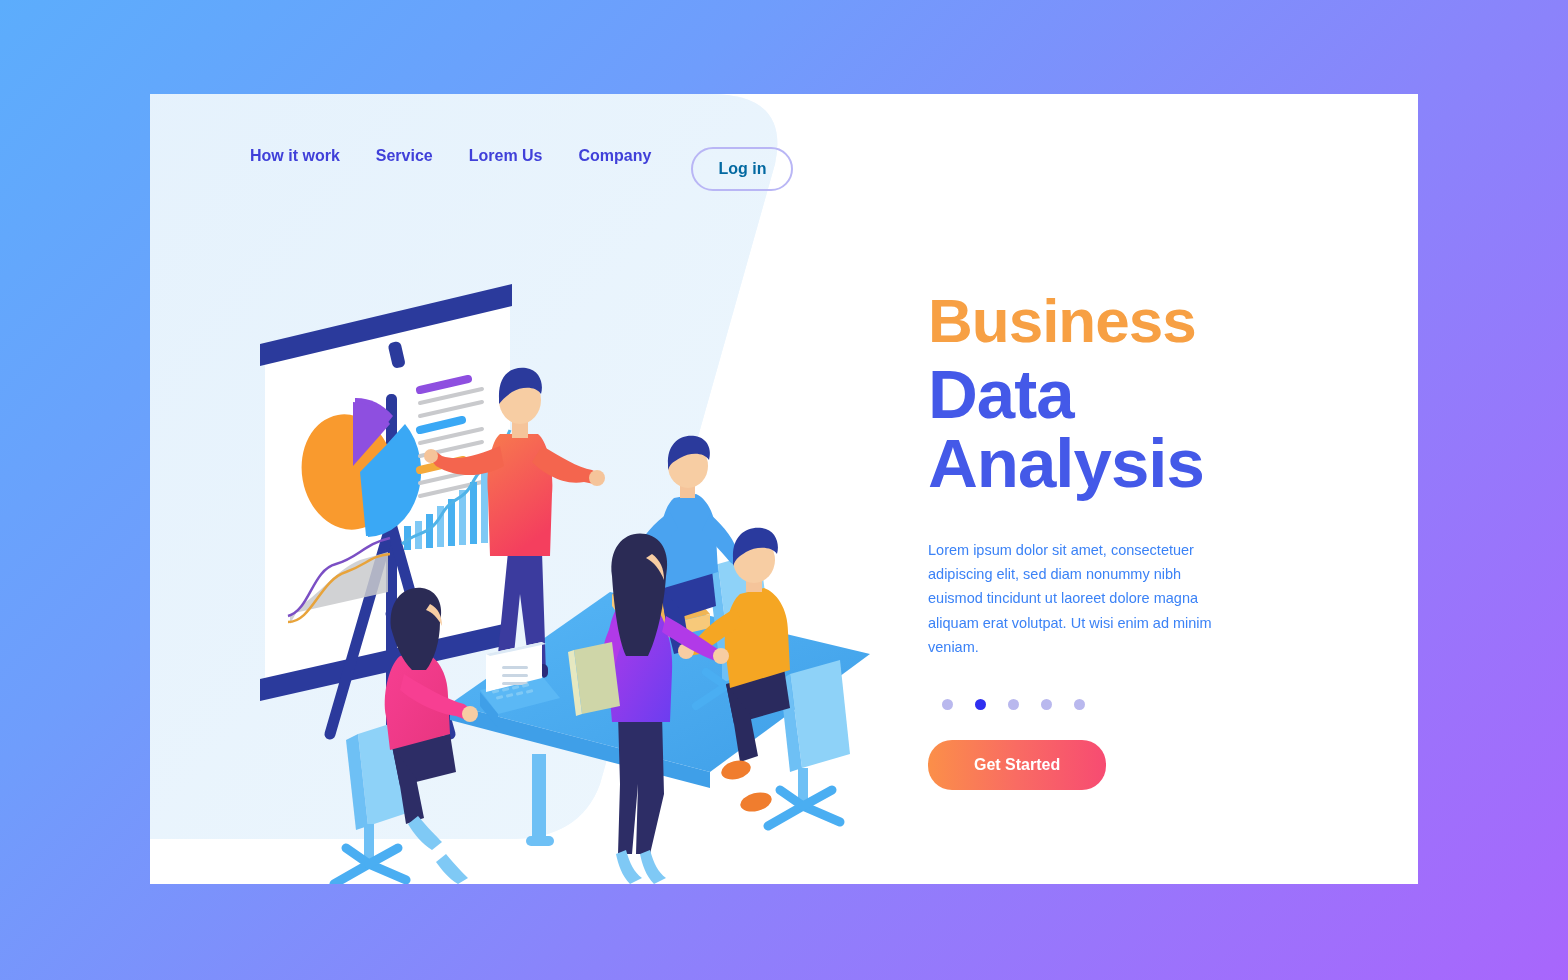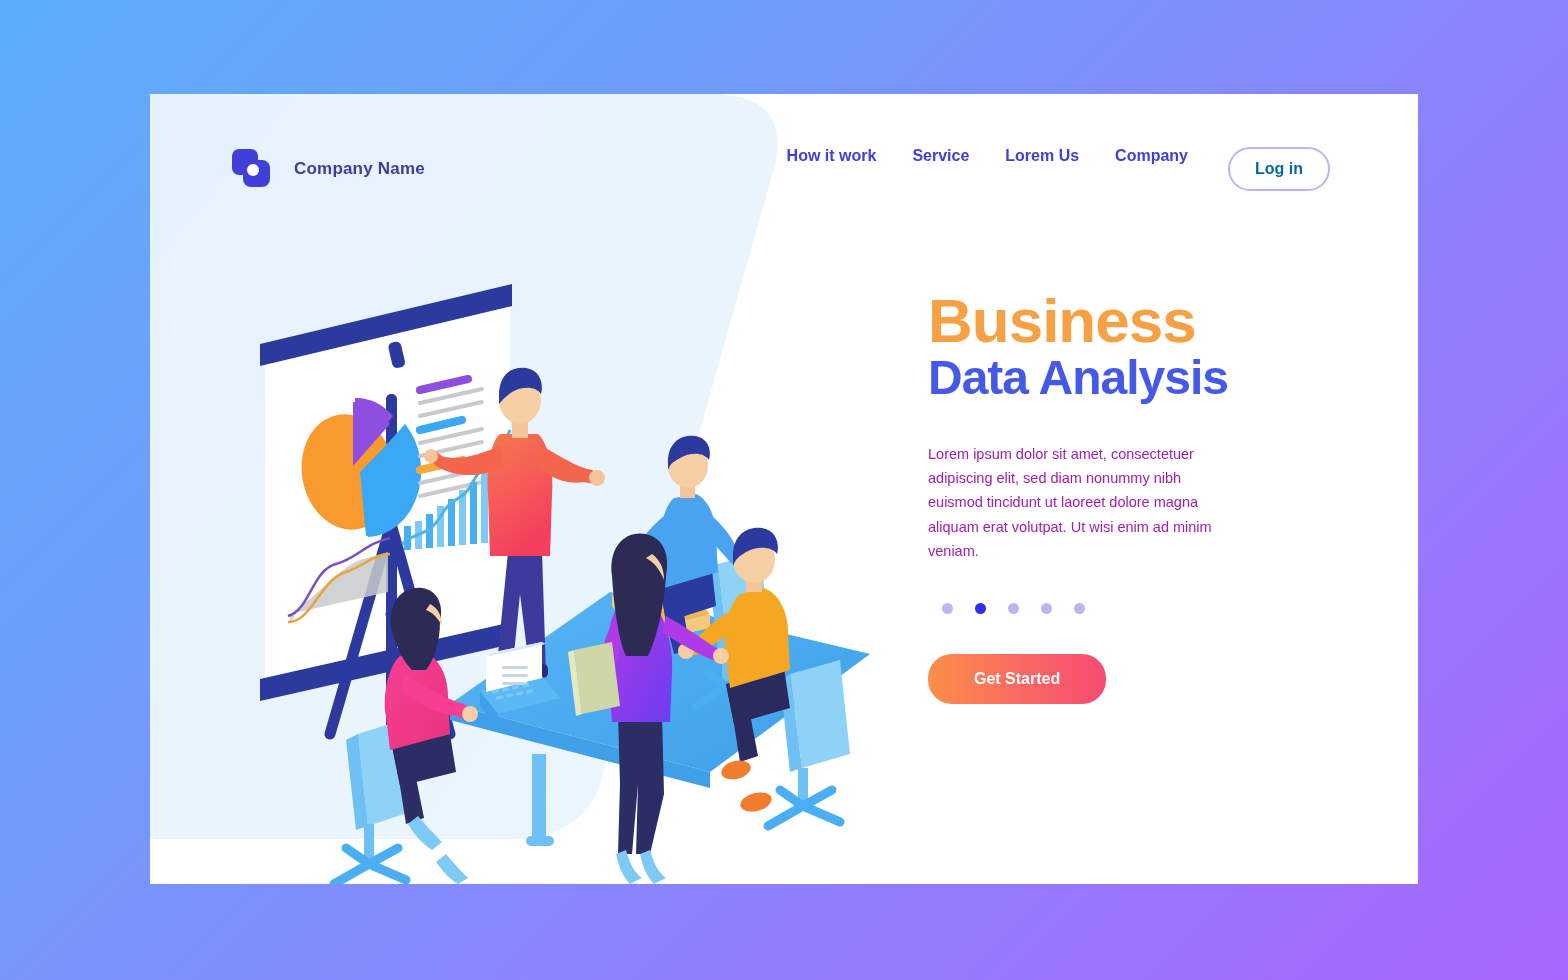--- a/index.html
+++ b/index.html
@@ -47,32 +47,32 @@
   
   .hero{
     position:absolute; left:778px; top:196px; width:430px;
   }
   .hero h1{ line-height:1.0; margin:0; }
   .hero .l1{
     display:block; font-size:62px; font-weight:bold; color:#f7a044;
     letter-spacing:-1px;
   }
   .hero .l2{
-    display:block; font-size:48px; font-weight:bold; color:#4459e8;
-    letter-spacing:-1px; margin-top:2px;
+    display:block; font-size:69px; font-weight:bold; color:#4459e8;
+    letter-spacing:-1px; margin-top:8px;
   }
   .hero p{
-    margin-top:40px; font-size:14.5px; line-height:1.67; color:#a21caf;
+    margin-top:40px; font-size:14.5px; line-height:1.67; color:#3b82f6;
     max-width:300px;
   }
   .dots{ display:flex; gap:22px; margin-top:40px; padding-left:14px; }
   .dot{ width:11px; height:11px; border-radius:50%; background:#b9b8ee; }
   .dot.active{ background:#2f2ff0; }
   .cta{
-    margin-top:40px; display:inline-block;
+    margin-top:30px; display:inline-block;
     background:linear-gradient(90deg,#fb8f49 0%,#f96b63 50%,#f74b72 100%);
     color:#fff; font-size:16px; font-weight:bold; border:none; border-radius:24px;
     padding:16px 46px; cursor:pointer; font-family:"Liberation Sans", sans-serif;
   }
 
   
   .illo{ position:absolute; left:0; top:0; width:1268px; height:790px; }
   .illo svg{ display:block; width:1268px; height:790px; }
 </style>
 </head>
@@ -87,30 +87,20 @@
       <defs>
         <linearGradient id="bdg" x1="0" y1="0" x2="1" y2="1">
           <stop offset="0%" stop-color="#e4f1fc"></stop>
           <stop offset="100%" stop-color="#eef7fd"></stop>
         </linearGradient>
       </defs>
     </svg>
   </div>
 
   <div class="header">
-    <div class="brand">
-      <span class="logo-mark">
-        <svg width="42" height="40" viewBox="0 0 42 40">
-          <rect x="0" y="0" width="26" height="26" rx="7" fill="#4040d9"></rect>
-          <rect x="11" y="11" width="27" height="27" rx="8" fill="#4040d9"></rect>
-          <circle cx="21" cy="21" r="6" fill="#ffffff"></circle>
-        </svg>
-      </span>
-      <span class="logo-name">Company Name</span>
-    </div>
 
     <nav class="nav">
       <a href="#">How it work</a>
       <a href="#">Service</a>
       <a href="#">Lorem Us</a>
       <a href="#">Company</a>
       <button class="login-btn">Log in</button>
     </nav>
   </div>
 

